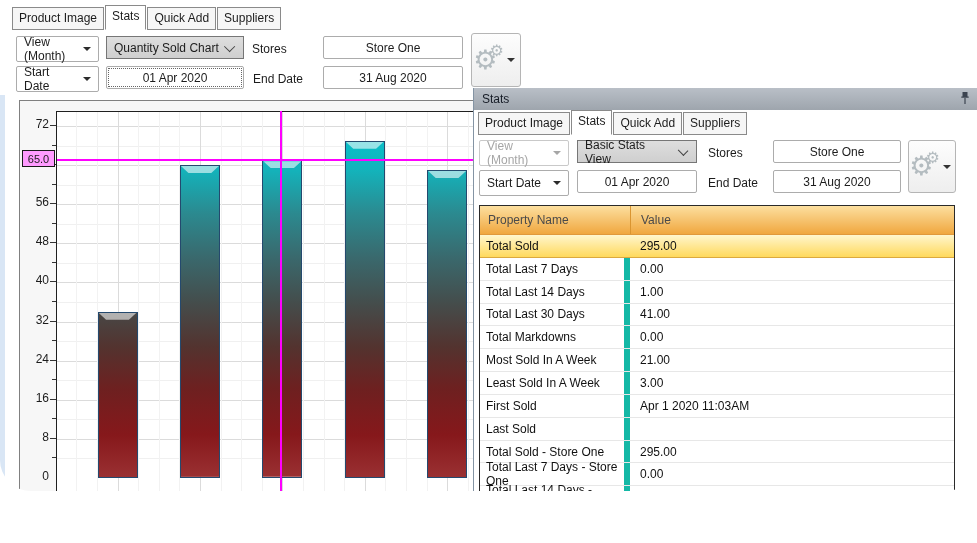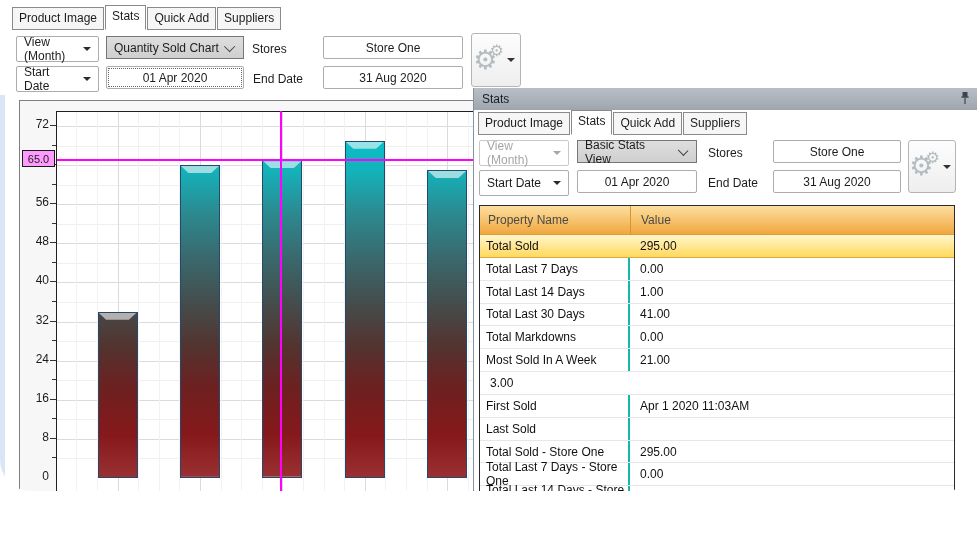--- a/index.html
+++ b/index.html
@@ -57,21 +57,21 @@
   
   #stats-table{position:absolute;left:5px;top:117px;width:476px;height:312px;border:1px solid #2a2a2a;
        box-sizing:border-box;background:#fff;display:flex;flex-direction:column;overflow:hidden;}
   .thead{display:flex;height:28px;background:linear-gradient(#fcdf9f,#f0a73f);color:#4a4a4a;
        align-items:center;flex:none;border-bottom:1px solid #e0993b;}
   .thead .c1{width:150px;padding-left:8px;box-sizing:border-box;}
   .thead .c2{flex:1;padding-left:10px;border-left:1px solid #da9531;align-self:stretch;
        display:flex;align-items:center;}
   .trow{display:flex;height:21.85px;flex:none;align-items:center;background:#fff;
        border-bottom:1px solid #e7e7e7;color:#111;}
-  .trow .c1{width:150px;padding-left:6px;box-sizing:border-box;border-right:2px solid #14b8a6;
+  .trow .c1{width:150px;padding-left:6px;box-sizing:border-box;border-right:6px solid #14b8a6;
        align-self:stretch;display:flex;align-items:center;}
   .trow .c2{flex:1;padding-left:10px;}
   .trow.sel{background:linear-gradient(#fff6cd,#ffd95c);border-bottom:1px solid #dba93e;}
   .trow.sel .c1{border-right:1px solid transparent;}
 
   
   .edge{position:absolute;background:#d9e6f5;}
 </style>
 </head>
 <body>
@@ -309,20 +309,21 @@
           </div>
           <div class="trow">
             <span class="c1">Total Markdowns</span>
             <span class="c2">0.00</span>
           </div>
           <div class="trow">
             <span class="c1">Most Sold In A Week</span>
             <span class="c2">21.00</span>
           </div>
           <div class="trow">
+            <span class="c1">Least Sold In A Week</span>
             <span class="c2">3.00</span>
           </div>
           <div class="trow">
             <span class="c1">First Sold</span>
             <span class="c2">Apr  1 2020 11:03AM</span>
           </div>
           <div class="trow">
             <span class="c1">Last Sold</span>
           </div>
           <div class="trow">

